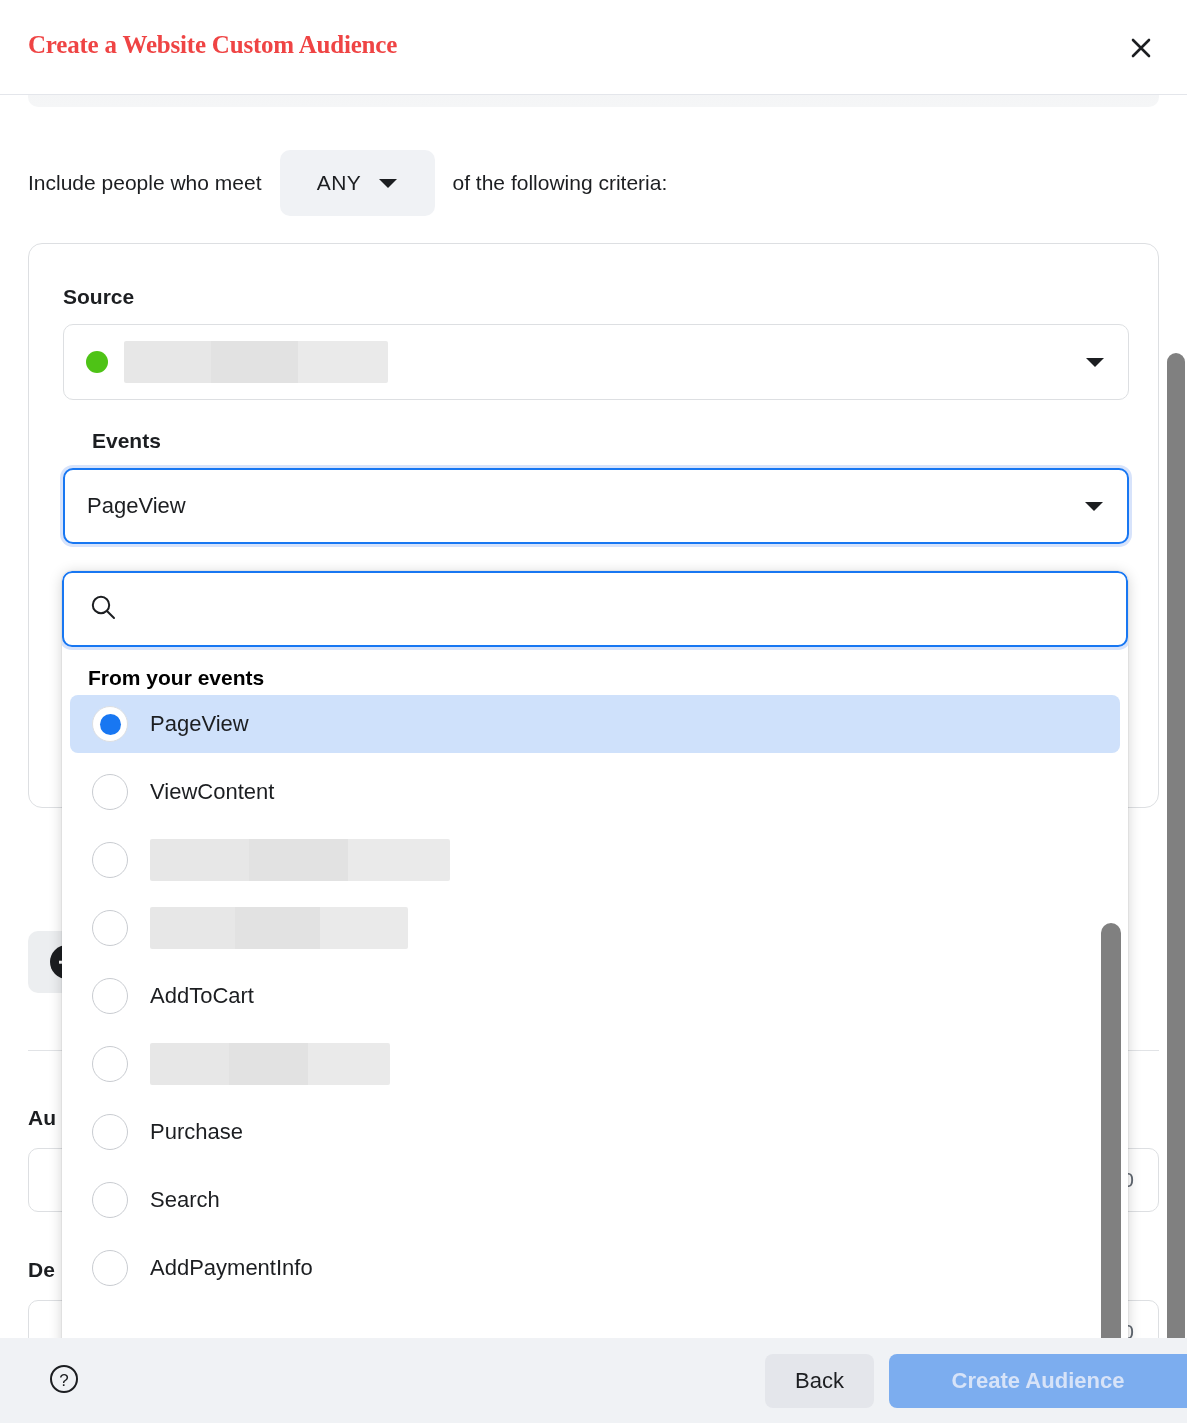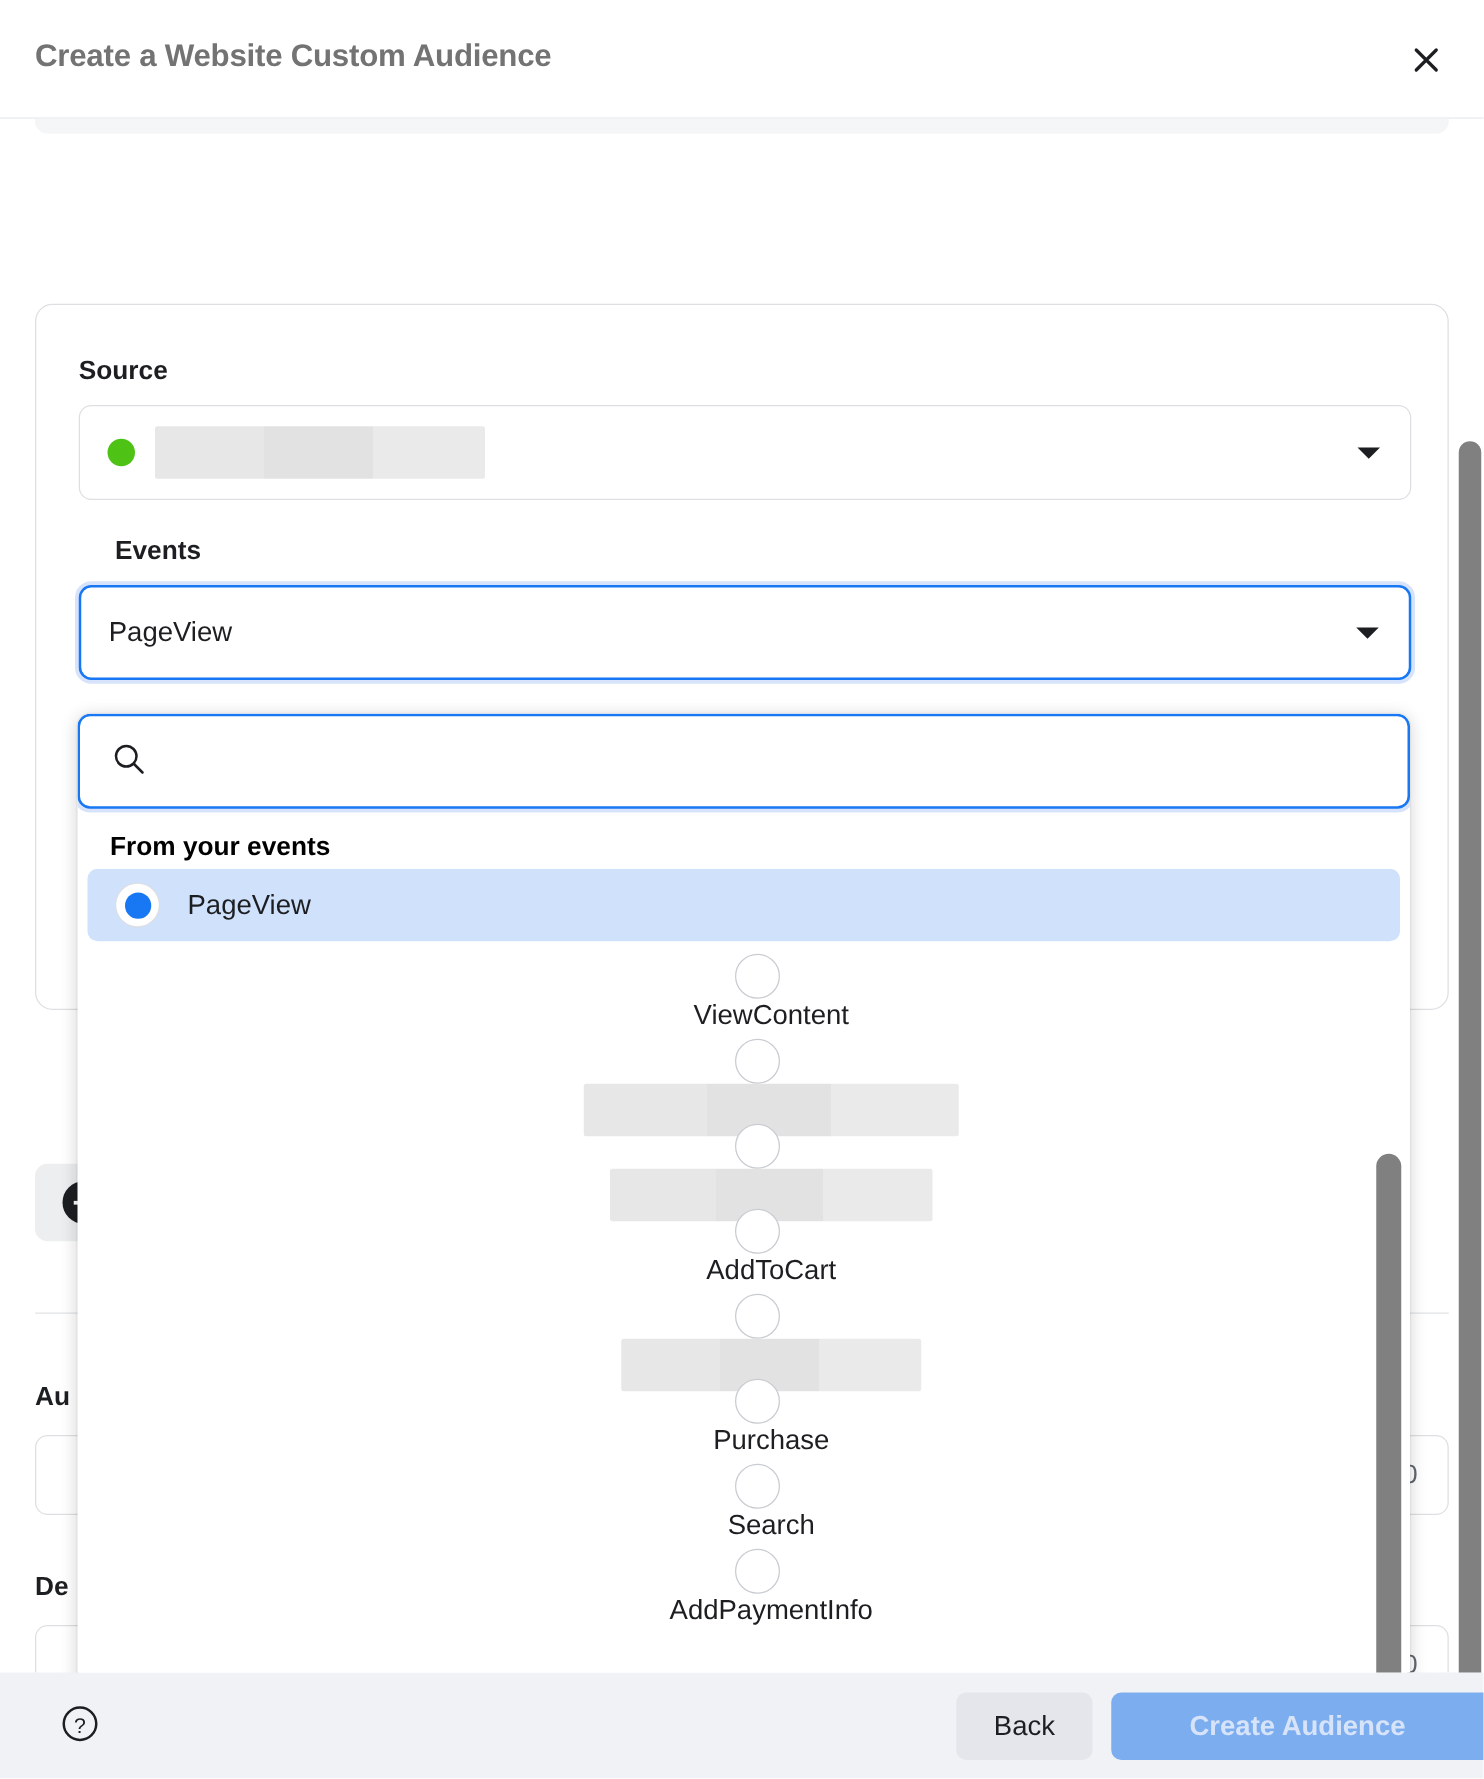--- a/index.html
+++ b/index.html
@@ -27,22 +27,23 @@
     width: 1187px;
     height: 95px;
     background: #ffffff;
     border-bottom: 1px solid #e4e6eb;
   }
   .dialog-title {
     position: absolute;
     left: 28px; top: 31px;
     font-size: 25px;
     font-weight: bold;
-    color: #737373;
+    color: #ef4444;
     letter-spacing: -0.2px;
+    font-family: Liberation Serif, serif;
   }
   .close-btn {
     position: absolute;
     right: 22px; top: 24px;
     width: 48px; height: 48px;
     border: none;
     background: transparent;
     border-radius: 50%;
     cursor: pointer;
     display: flex;
@@ -288,21 +289,21 @@
   .option {
     position: relative;
     margin: 0 8px;
     height: 58px;
     display: flex;
     align-items: center;
     padding-left: 22px;
     border-radius: 8px;
     cursor: pointer;
   }
-  .option + .option { margin-top: 10px; flex-direction: column; }
+  .option + .option { margin-top: 10px; }
   .option.selected { background: #cfe1fb; }
   .radio {
     width: 36px; height: 36px;
     border-radius: 50%;
     border: 1.6px solid #c9ccd1;
     background: #ffffff;
     flex-shrink: 0;
     display: flex;
     align-items: center;
     justify-content: center;
@@ -404,20 +405,28 @@
           <path d="M7 7 L23 23 M23 7 L7 23" stroke="#1c1e21" stroke-width="2.6" stroke-linecap="round"></path>
         </svg>
       </span>
     </button>
   </div>
 
   <div class="dialog-body">
 
     <div class="top-card-stub"></div>
 
+    <div class="criteria-line">
+      <span class="criteria-text">Include people who meet</span>
+      <button class="any-pill">
+        <span class="lbl">ANY</span>
+        <span class="caret"></span>
+      </button>
+      <span class="criteria-text">of the following criteria:</span>
+    </div>
 
     <div class="criteria-card">
       <div class="field-label lbl-source">Source</div>
 
       <div class="select-box select-source">
         <span class="green-dot"></span>
         <span class="select-value">
           <span class="redact" style="width:264px"></span>
         </span>
         <span class="caret"></span>

